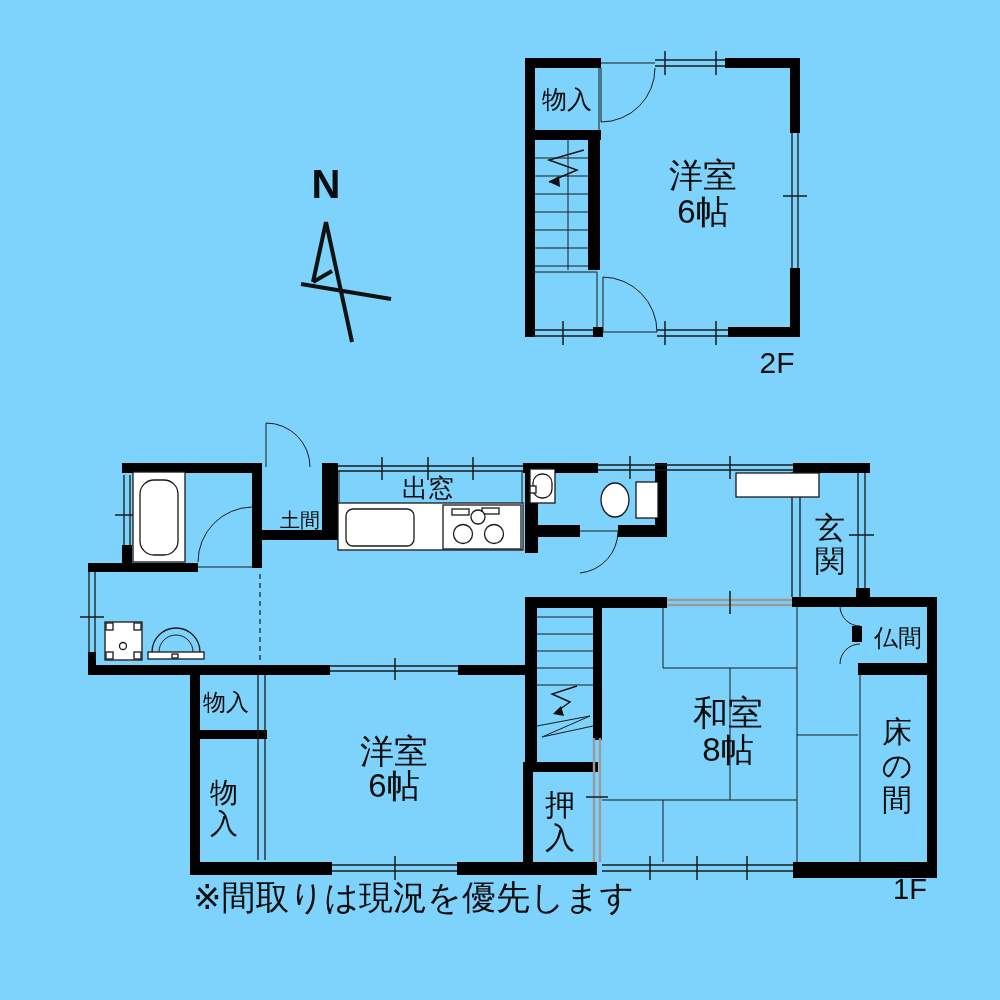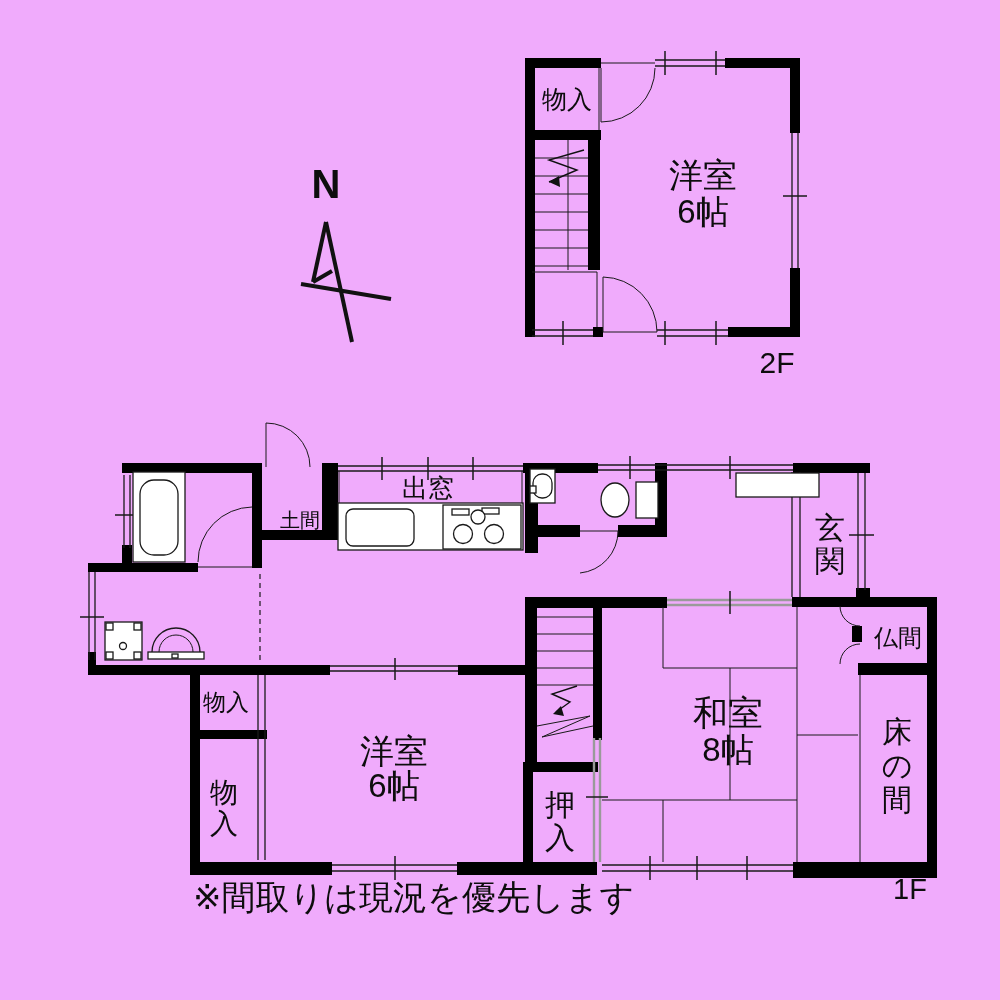--- a/index.html
+++ b/index.html
@@ -1,16 +1,16 @@
 <!DOCTYPE html>
 <html><head>
 <meta charset="utf-8">
 <style>
   html,body{margin:0;padding:0;background:#fff;}
-  .canvas{position:relative;width:1000px;height:1000px;background:#f0abfc;overflow:hidden;
+  .canvas{position:relative;width:1000px;height:1000px;background:#7dd3fc;overflow:hidden;
           font-family:"Liberation Sans","DejaVu Sans",sans-serif;}
   svg{display:block}
   .w{fill:#000;stroke:none}
   .ln{stroke:#1a1a1a;stroke-width:1.3;fill:none}
   .ln1{stroke:#1a1a1a;stroke-width:1;fill:none}
   .tk{stroke:#1a1a1a;stroke-width:1.5;fill:none}
   .gy{stroke:#9a9a9a;stroke-width:2.4;fill:none}
   .ds{stroke:#1a1a1a;stroke-width:1.2;fill:none;stroke-dasharray:5 4}
   .fx{fill:#fff;stroke:#1a1a1a;stroke-width:1.3}
   .txt{fill:#0d0d0d}

